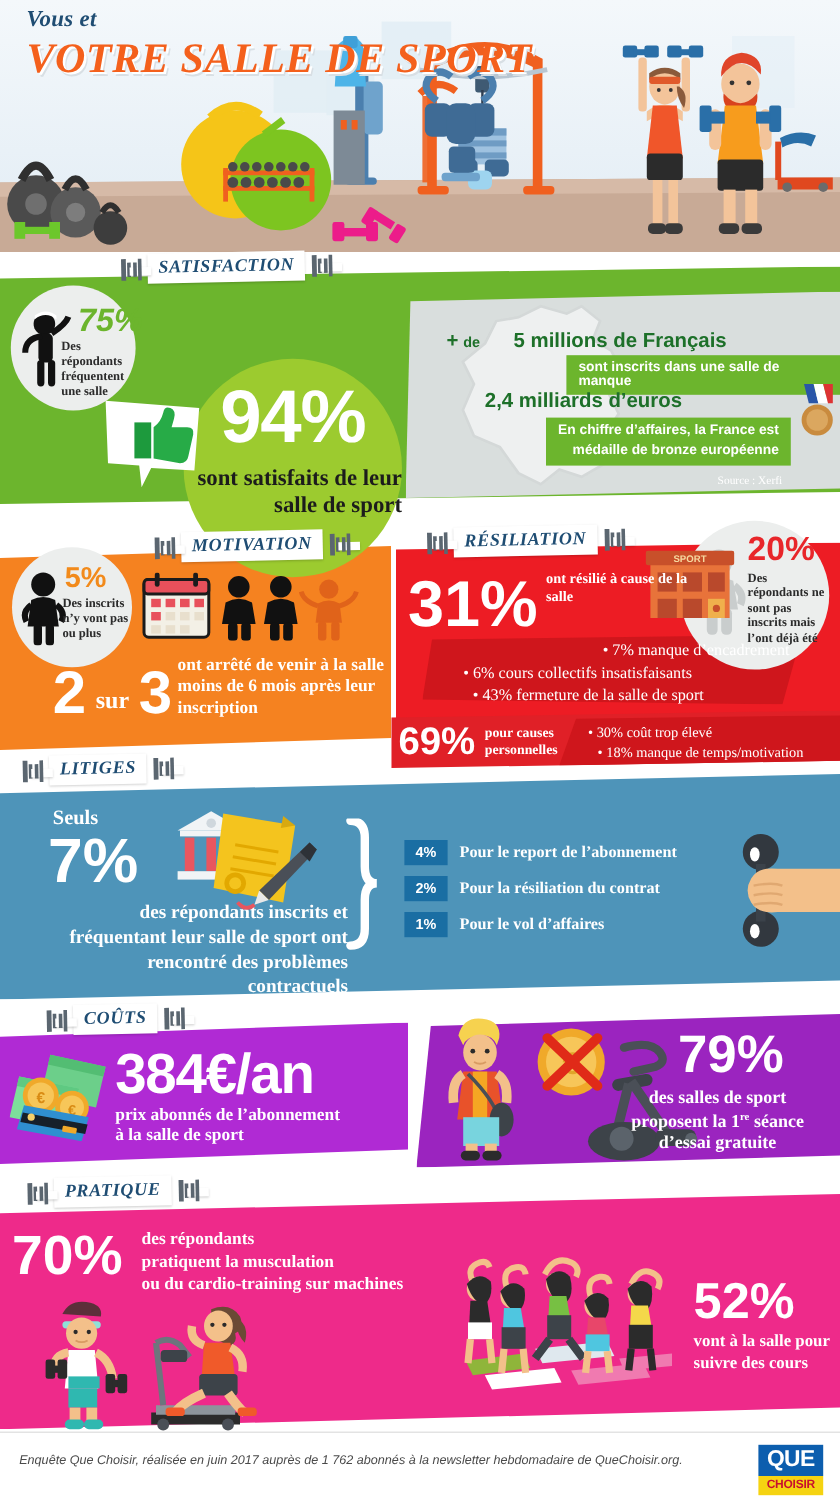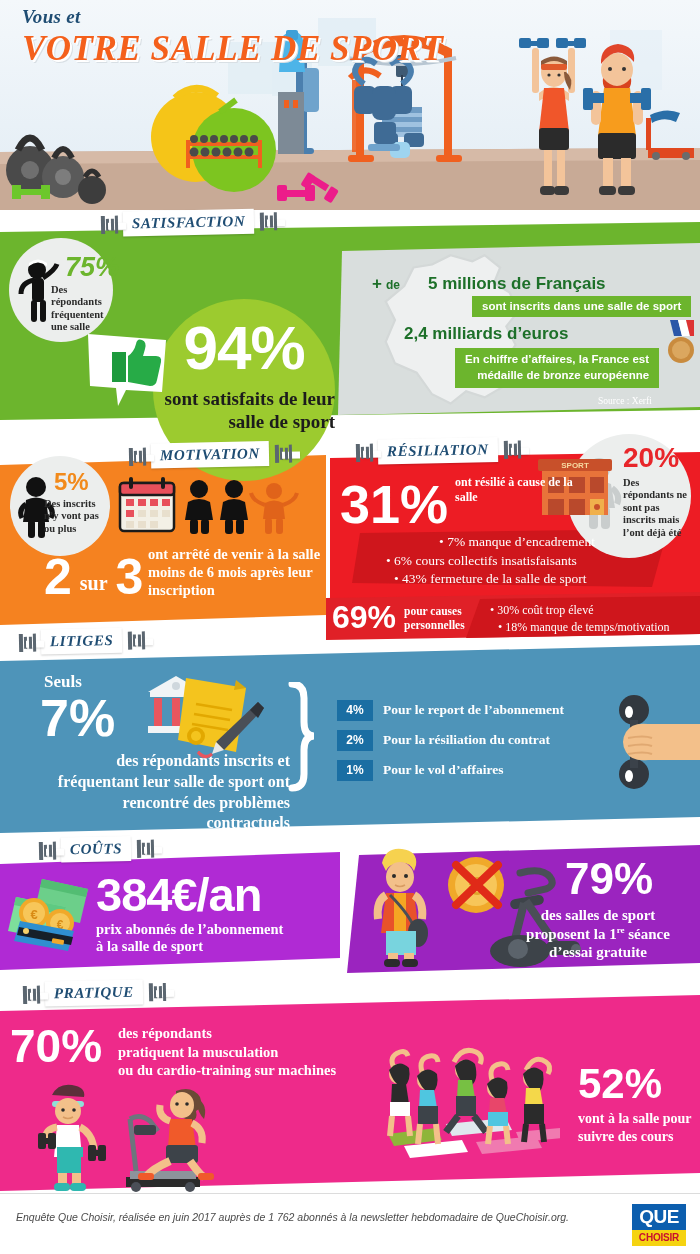--- a/index.html
+++ b/index.html
@@ -80,21 +80,21 @@
   
   .ribbon { position:absolute; background:#6cb52d; color:#fff; font-family:"Liberation Sans",sans-serif;
             font-weight:bold; font-size:11.5px; padding:4px 10px 5px; }
   .dk-green-txt { color:#1d7029; font-family:"Liberation Sans",sans-serif; font-weight:bold; }
 
   
   #mot-band { position:absolute; left:0; top:455px; width:326px; height:170px; background:#f58220;
               clip-path: polygon(0 10px, 326px 0px, 326px 160px, 0 170px); }
   #circ5 { left:10px; top:456px; width:100px; height:100px; z-index:25; }
   #circ5 .n { position:absolute; left:44px; top:14px; font-size:24px; }
-  #circ5 .c { position:absolute; left:34px; top:42px; width:62px; }
+  #circ5 .c { position:absolute; left:42px; top:42px; width:62px; }
 
   
   #res-band { position:absolute; left:330px; top:452px; width:370px; height:175px; background:#ed1c24;
               clip-path: polygon(0 6px, 370px 0px, 370px 168px, 0 175px); }
   #res-inner { position:absolute; left:352px; top:529px; width:316px; height:58px; background:#cf161c;
                clip-path: polygon(8px 4px, 316px 0px, 300px 58px, 0 54px); }
   #res-69 { position:absolute; left:326px; top:592px; width:374px; height:48px; background:#e02027;
             clip-path: polygon(0 6px, 374px 0px, 374px 42px, 0 48px); }
   #res-69-inner { position:absolute; left:466px; top:596px; width:234px; height:42px; background:#cf161c;
             clip-path: polygon(14px 3px, 234px 0px, 234px 38px, 0 42px); }
@@ -360,21 +360,21 @@
   <div class="circ" id="circ94">
     <span class="n bigpct">94%</span>
     <span class="c">sont satisfaits de leur salle de sport</span>
   </div>
 
   <div style="position:absolute;left:372px;top:274px;z-index:30;">
     <span class="dk-green-txt" style="font-size:17px;">+</span>
     <span class="dk-green-txt" style="font-size:12px;">de</span>
     <span class="dk-green-txt" style="font-size:17px;margin-left:24px;">5 millions de Français</span>
   </div>
-  <div class="ribbon" style="left:472px;top:296px;z-index:30;">sont inscrits dans une salle de sport</div>
+  <div class="ribbon" style="left:472px;top:296px;z-index:30;">sont inscrits dans une salle de manque</div>
 
   <div style="position:absolute;left:404px;top:324px;z-index:30;">
     <span class="dk-green-txt" style="font-size:17px;">2,4 milliards d’euros</span>
   </div>
   <div class="ribbon" style="left:455px;top:348px;z-index:30;text-align:right;line-height:1.35;">
     <span>En chiffre d’affaires, la France est</span><br>
     <span>médaille de bronze européenne</span>
   </div>
 
   <svg width="32" height="46" style="position:absolute;left:664px;top:320px;z-index:31;">
@@ -516,21 +516,21 @@
       <path d="M12,32 q-9,7 -5,16" stroke="#c9cdcd" stroke-width="6" fill="none"></path>
       <path d="M37,32 q9,7 5,16" stroke="#c9cdcd" stroke-width="6" fill="none"></path>
       <rect x="14" y="51" width="9" height="22" rx="4" fill="#c9cdcd"></rect>
       <rect x="26" y="51" width="9" height="22" rx="4" fill="#c9cdcd"></rect>
     </svg>
     <span class="n bigpct pct-red">20%</span>
     <span class="c small-label">Des répondants ne sont pas inscrits mais l’ont déjà été</span>
   </div>
 
   <div style="position:absolute;left:366px;top:533px;width:292px;z-index:29;font-family:'Liberation Serif',serif;font-size:13.5px;color:#ffffff;line-height:1.38;">
-    <div style="text-align:center;padding-left:10px;">• 7% manque d’encadrement</div>
+    <div style="text-align:right;padding-left:10px;">• 7% manque d’encadrement</div>
     <div style="text-align:left;padding-left:20px;">• 6% cours collectifs insatisfaisants</div>
     <div style="text-align:left;padding-left:28px;">• 43% fermeture de la salle de sport</div>
   </div>
 
   <div style="position:absolute;left:332px;top:601px;z-index:30;" class="bigpct w">
     <span style="font-size:32px;">69%</span>
   </div>
   <div style="position:absolute;left:404px;top:604px;width:82px;z-index:30;font-family:'Liberation Serif',serif;font-weight:bold;font-size:11.5px;color:#fff;line-height:1.22;">pour causes personnelles</div>
   <div style="position:absolute;left:490px;top:602px;width:210px;z-index:30;font-family:'Liberation Serif',serif;font-size:12px;color:#fff;line-height:1.45;">
     <div>• 30% coût trop élevé</div>

